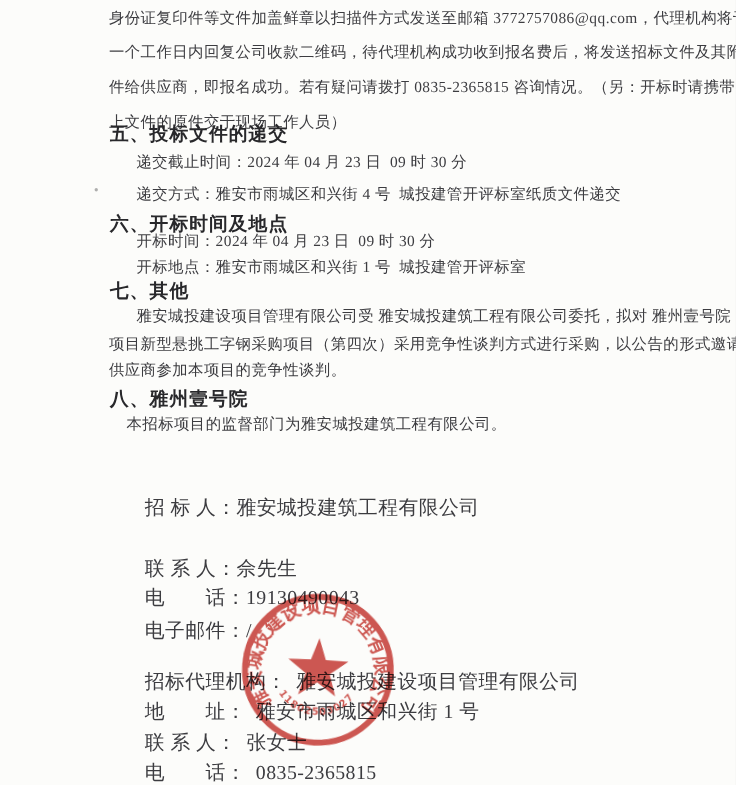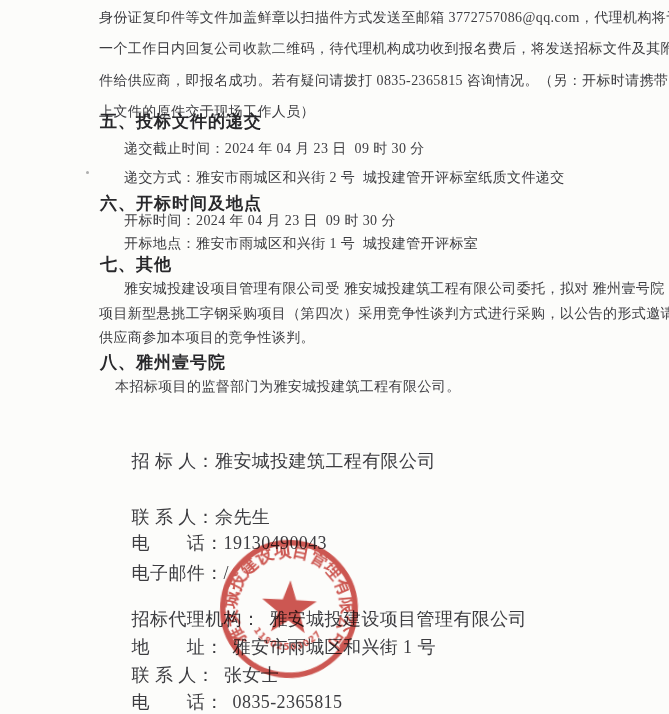--- a/index.html
+++ b/index.html
@@ -84,21 +84,21 @@
 
   <div class="line" style="top:8px">身份证复印件等文件加盖鲜章以扫描件方式发送至邮箱 3772757086@qq.com，代理机构将于</div>
   <div class="line" style="top:39px">一个工作日内回复公司收款二维码，待代理机构成功收到报名费后，将发送招标文件及其附</div>
   <div class="line" style="top:71px">件给供应商，即报名成功。若有疑问请拨打 0835-2365815 咨询情况。（另：开标时请携带以</div>
   <div class="line" style="top:102px">上文件的原件交于现场工作人员）</div>
 
   <div class="scan-dot"></div>
 
   <h2 class="heading" style="top:110px">五、投标文件的递交</h2>
   <div class="line indent2" style="top:139px">递交截止时间：2024 年 04 月 23 日  09 时 30 分</div>
-  <div class="line indent2" style="top:168px">递交方式：雅安市雨城区和兴街 2 号  城投建管开评标室纸质文件递交</div>
+  <div class="line indent2" style="top:168px">递交方式：雅安市雨城区和兴街 4 号  城投建管开评标室纸质文件递交</div>
 
   <h2 class="heading" style="top:192px">六、开标时间及地点</h2>
   <div class="line indent2" style="top:211px">开标时间：2024 年 04 月 23 日  09 时 30 分</div>
   <div class="line indent2" style="top:234px">开标地点：雅安市雨城区和兴街 1 号  城投建管开评标室</div>
 
   <h2 class="heading" style="top:253px">七、其他</h2>
   <div class="line indent2" style="top:279px">雅安城投建设项目管理有限公司受 雅安城投建筑工程有限公司委托，拟对 雅州壹号院</div>
   <div class="line" style="top:304px">项目新型悬挑工字钢采购项目（第四次）采用竞争性谈判方式进行采购，以公告的形式邀请</div>
   <div class="line" style="top:328px">供应商参加本项目的竞争性谈判。</div>
 

